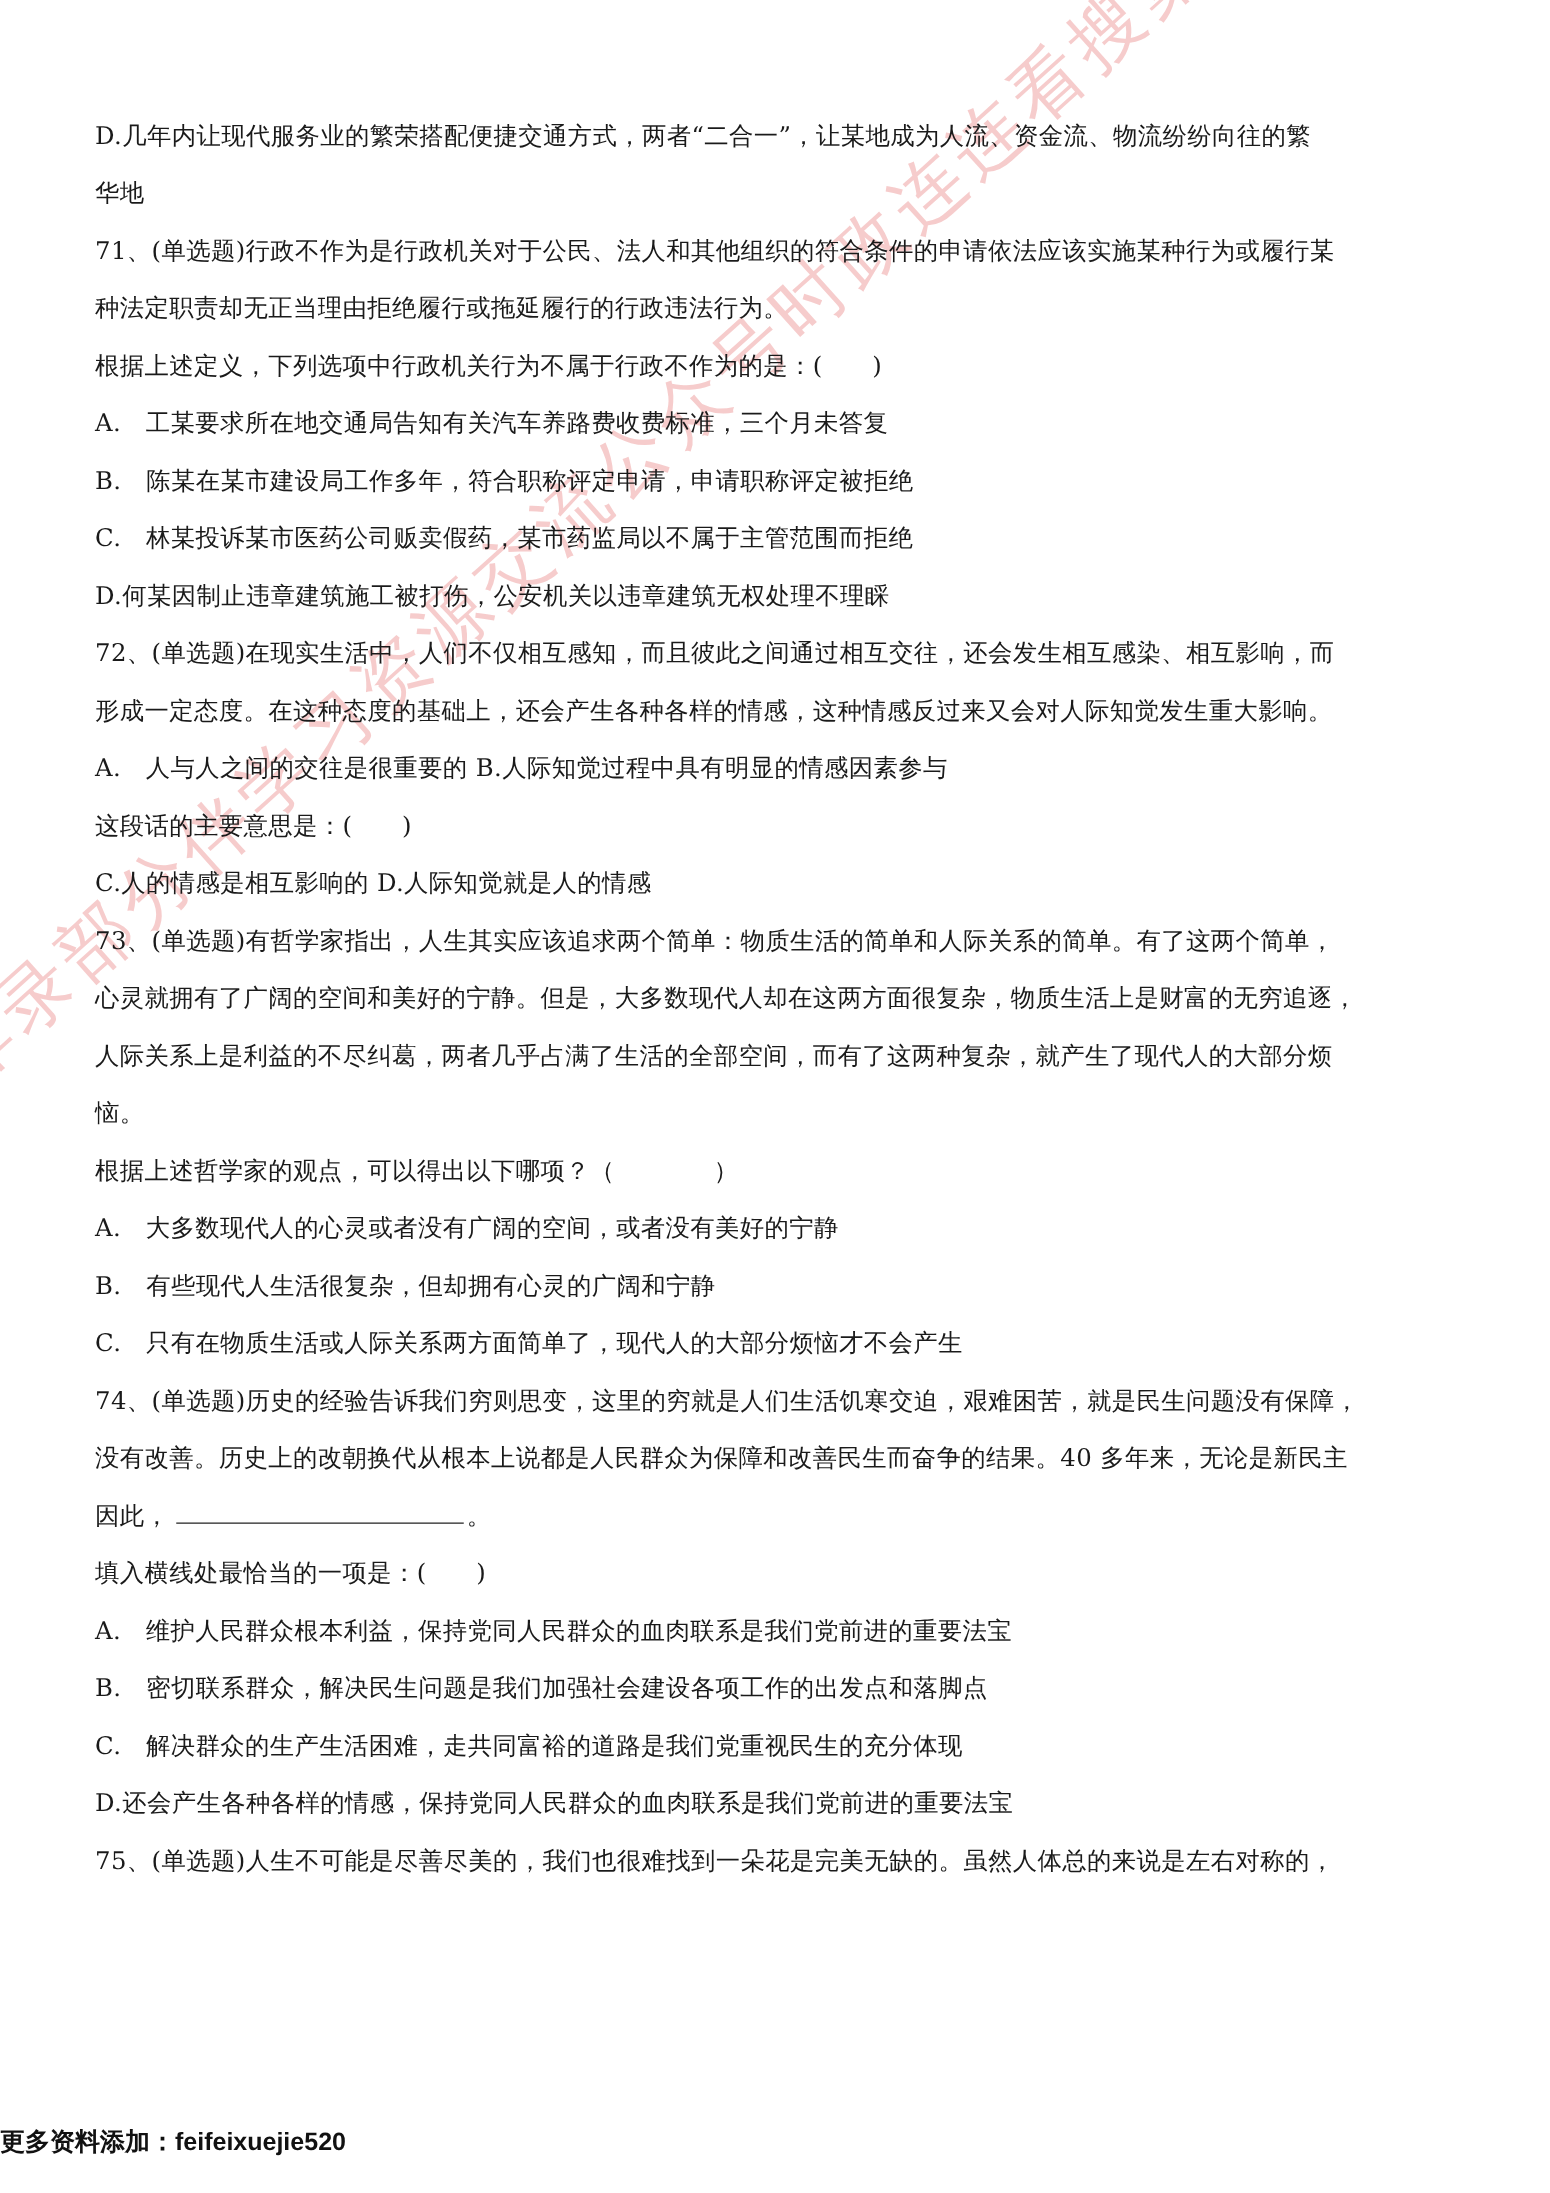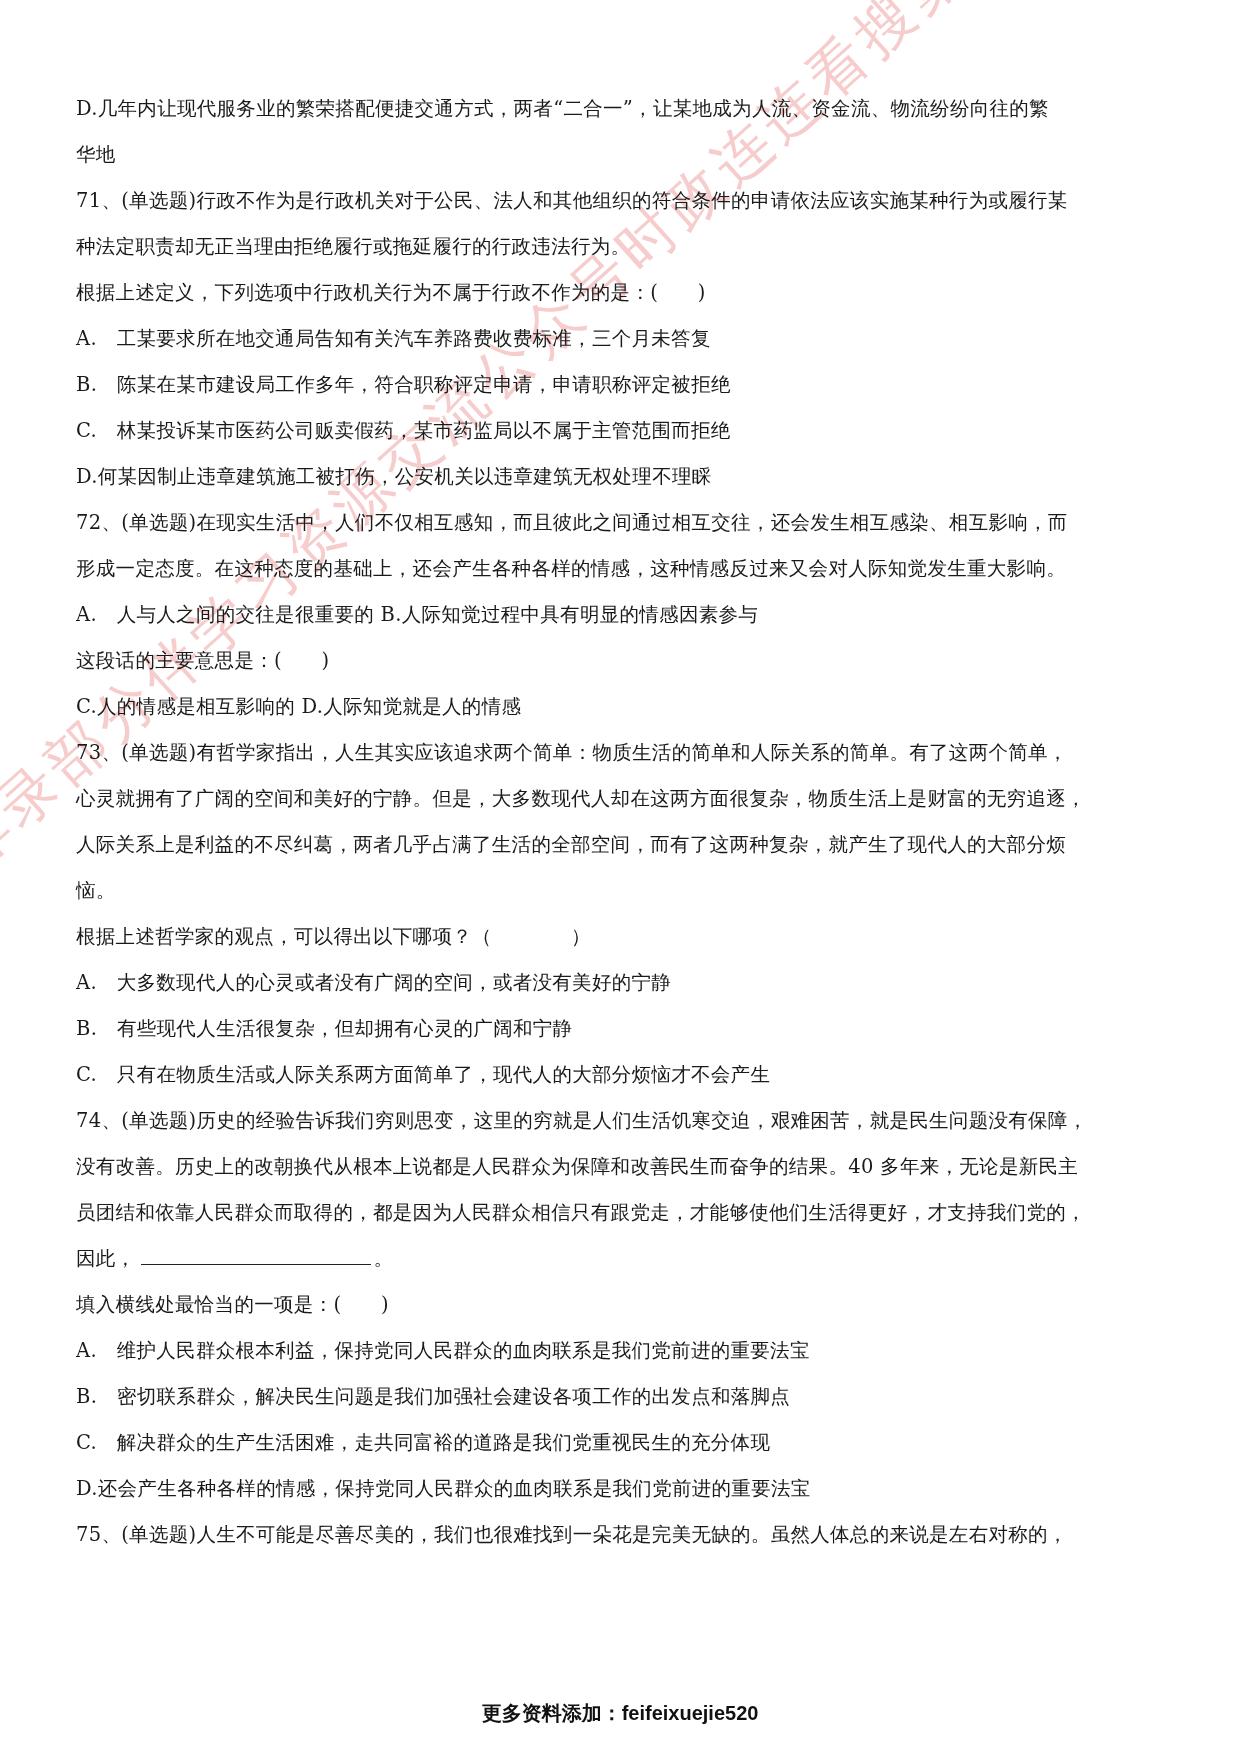--- a/index.html
+++ b/index.html
@@ -42,21 +42,21 @@
       height: 22px;
       vertical-align: baseline;
       margin-left: 6px;
       margin-right: 2px;
     }
     .footer {
       position: absolute;
       left: 0;
       width: 1240px;
       top: 1700px;
-      text-align: center;
+      text-align: left;
       font-family: "DejaVu Sans", "Liberation Sans", sans-serif;
       font-weight: bold;
       font-size: 20px;
       color: #111;
     }
     .footer span.handle {
       font-family: "Liberation Sans", sans-serif;
       font-weight: bold;
     }
     .watermark {
@@ -105,21 +105,20 @@
     <div class="line">心灵就拥有了广阔的空间和美好的宁静。但是，大多数现代人却在这两方面很复杂，物质生活上是财富的无穷追逐，</div>
     <div class="line">人际关系上是利益的不尽纠葛，两者几乎占满了生活的全部空间，而有了这两种复杂，就产生了现代人的大部分烦</div>
     <div class="line">恼。</div>
     <div class="line">根据上述哲学家的观点，可以得出以下哪项？（　　　　）</div>
     <div class="line">A.　大多数现代人的心灵或者没有广阔的空间，或者没有美好的宁静</div>
     <div class="line">B.　有些现代人生活很复杂，但却拥有心灵的广阔和宁静</div>
     <div class="line">C.　只有在物质生活或人际关系两方面简单了，现代人的大部分烦恼才不会产生</div>
 
     <div class="line">74、(单选题)历史的经验告诉我们穷则思变，这里的穷就是人们生活饥寒交迫，艰难困苦，就是民生问题没有保障，</div>
     <div class="line">没有改善。历史上的改朝换代从根本上说都是人民群众为保障和改善民生而奋争的结果。40 多年来，无论是新民主</div>
-    <div class="line">员团结和依靠人民群众而取得的，都是因为人民群众相信只有跟党走，才能够使他们生活得更好，才支持我们党的，</div>
     <div class="line">
       <span>因此，</span><span class="blank"></span><span>。</span>
     </div>
     <div class="line">填入横线处最恰当的一项是：(　　)</div>
     <div class="line">A.　维护人民群众根本利益，保持党同人民群众的血肉联系是我们党前进的重要法宝</div>
     <div class="line">B.　密切联系群众，解决民生问题是我们加强社会建设各项工作的出发点和落脚点</div>
     <div class="line">C.　解决群众的生产生活困难，走共同富裕的道路是我们党重视民生的充分体现</div>
     <div class="line">D.还会产生各种各样的情感，保持党同人民群众的血肉联系是我们党前进的重要法宝</div>
 
     <div class="line">75、(单选题)人生不可能是尽善尽美的，我们也很难找到一朵花是完美无缺的。虽然人体总的来说是左右对称的，</div>

